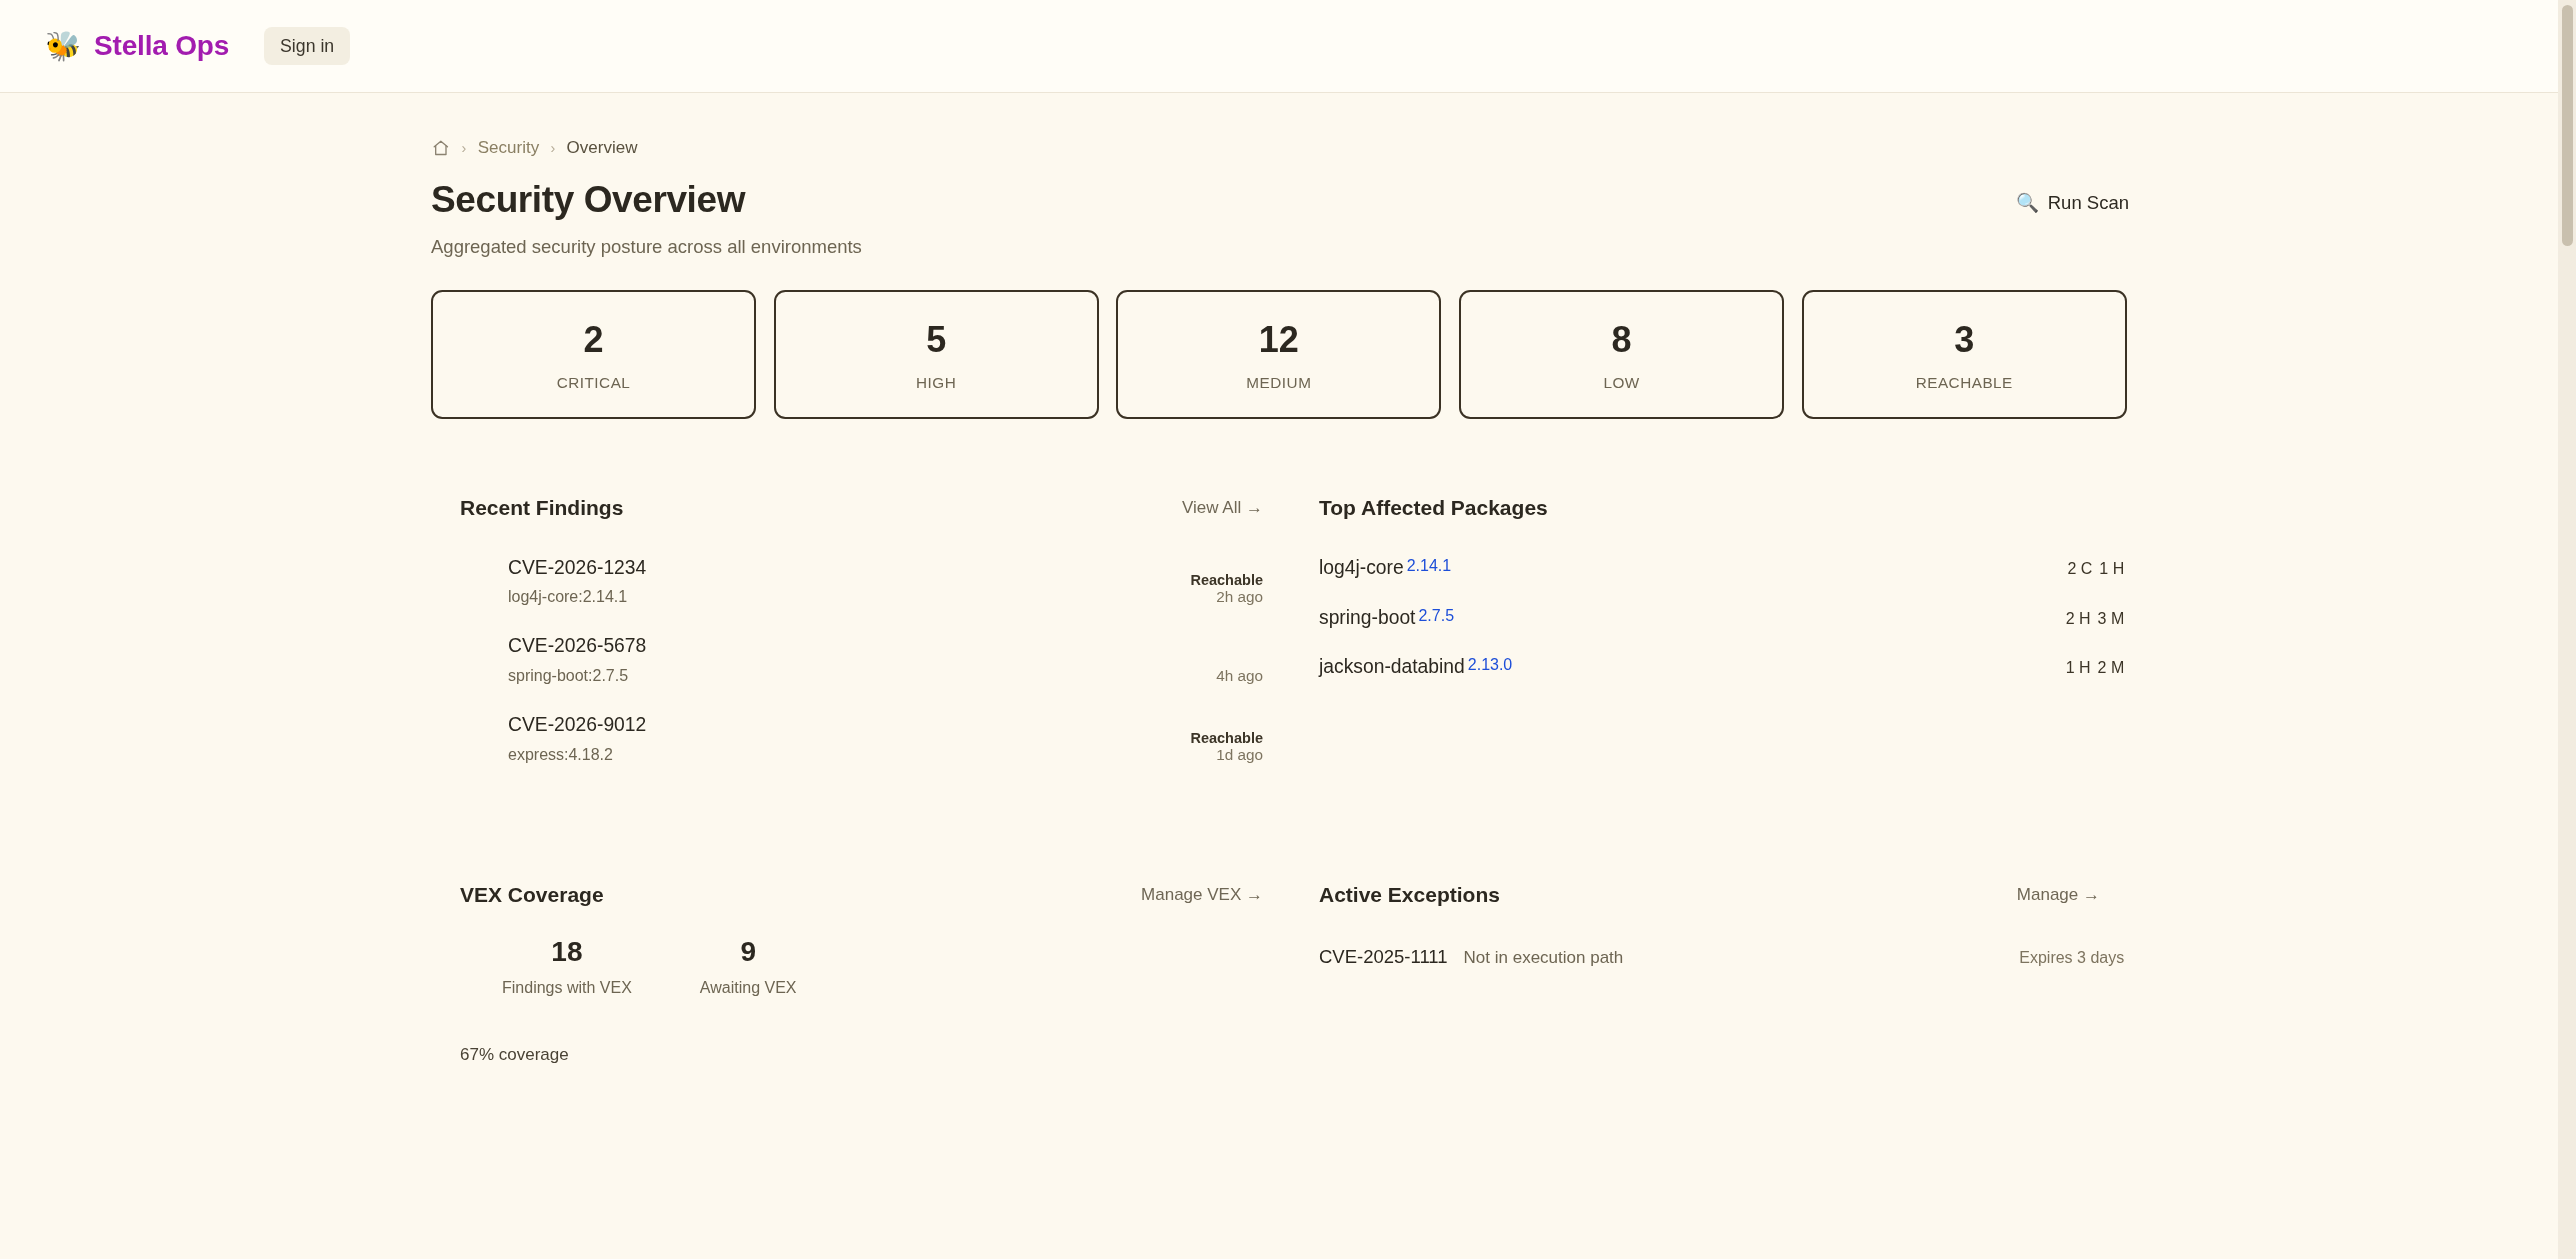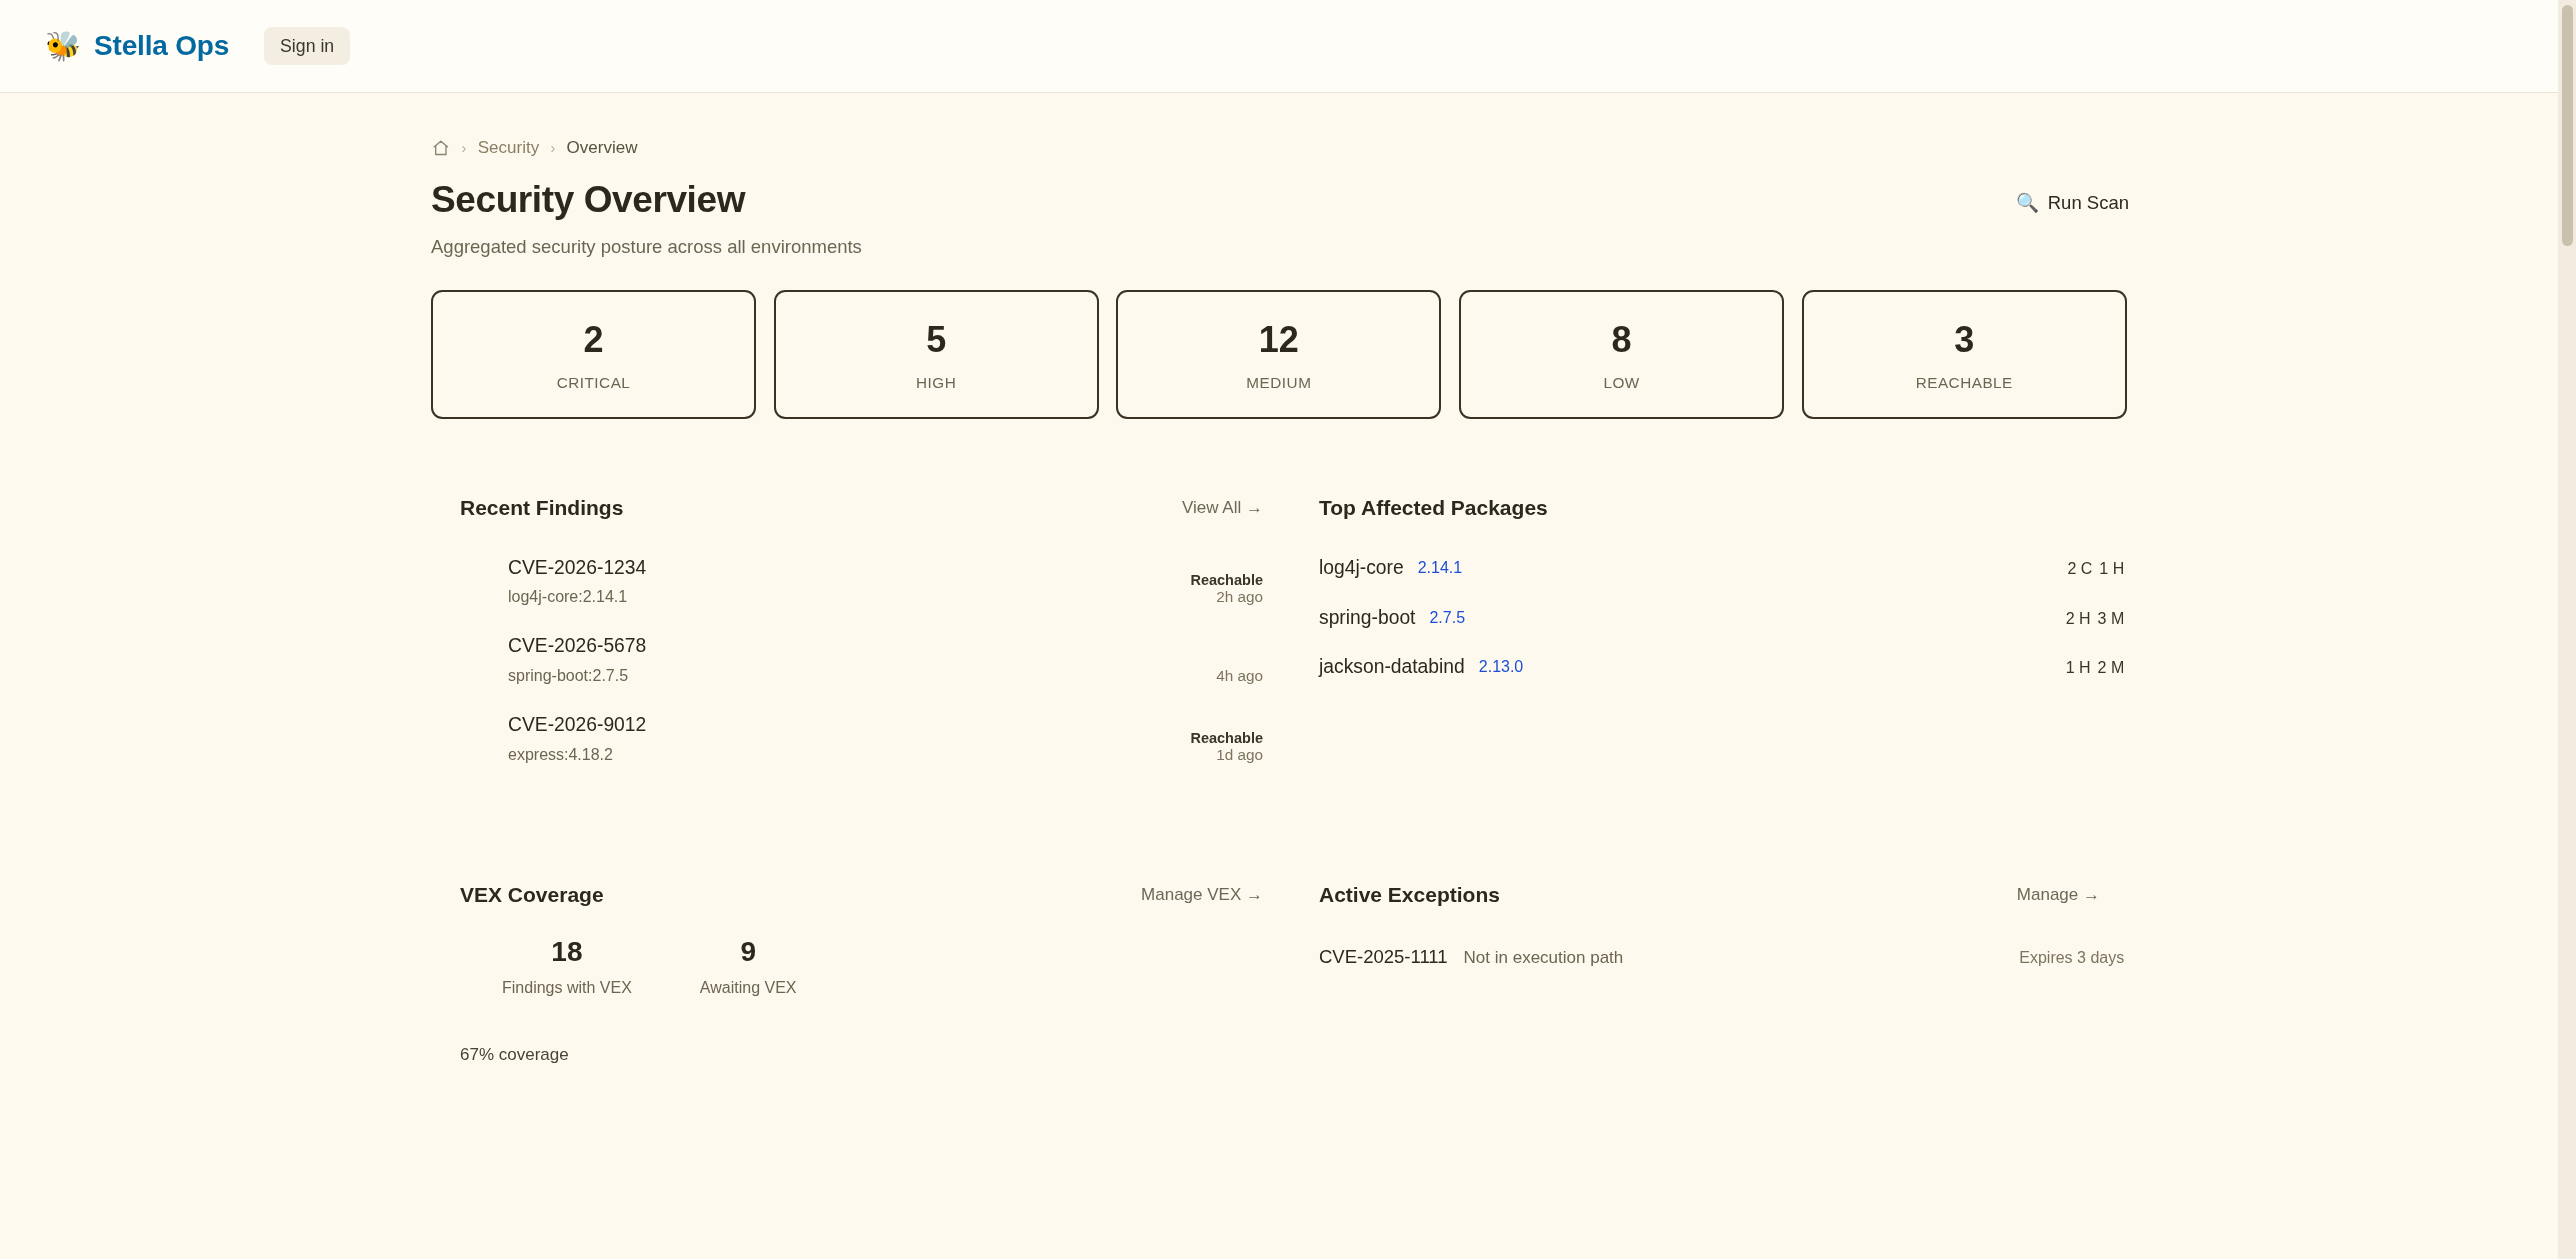--- a/index.html
+++ b/index.html
@@ -36,21 +36,21 @@
     gap: 13px;
   }
   .brand-logo {
     font-size: 29px;
     line-height: 1;
   }
   .brand-name {
     font-size: 28px;
     font-weight: bold;
     letter-spacing: -0.2px;
-    color: #0369a1;
+    color: #a21caf;
   }
   .signin {
     margin-left: 35px;
     font-size: 17.7px;
     color: #3b362c;
     background: #f3eee1;
     border: none;
     border-radius: 8px;
     padding: 8.9px 16px;
     cursor: pointer;
@@ -232,21 +232,21 @@
   }
   .finding-meta.no-flag .finding-time { margin-top: 19.3px; }
 
   .packages { margin-top: 24px; }
   .pkg-row {
     display: flex;
     justify-content: space-between;
     align-items: baseline;
     padding: 13.7px 4.8px 13.7px 0;
   }
-  .pkg-left { display: flex; align-items: center; gap: 14px; }
+  .pkg-left { display: flex; align-items: flex-start; gap: 3px; }
   .pkg-name { font-size: 19.3px; color: #2c2820; }
   .pkg-ver { font-size: 16px; color: #1d4ed8; }
   .pkg-counts { display: flex; gap: 7px; font-size: 16px; color: #3c3527; }
 
   .lower { display: flex; margin-top: 105px; }
 
   .vex-metrics {
     display: flex;
     gap: 68px;
     margin-top: 29px;

